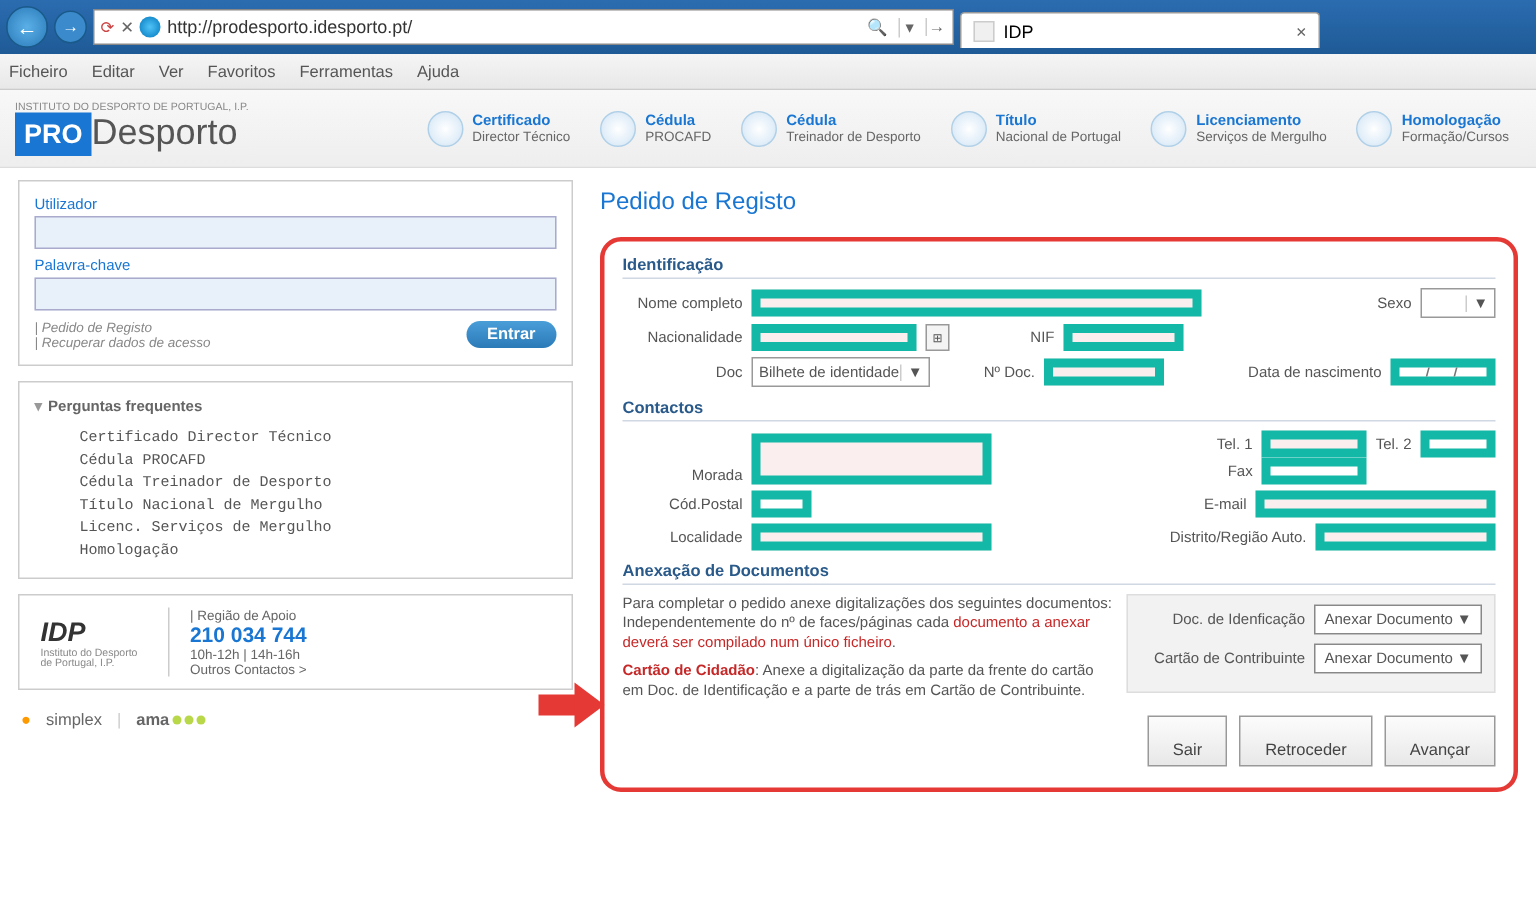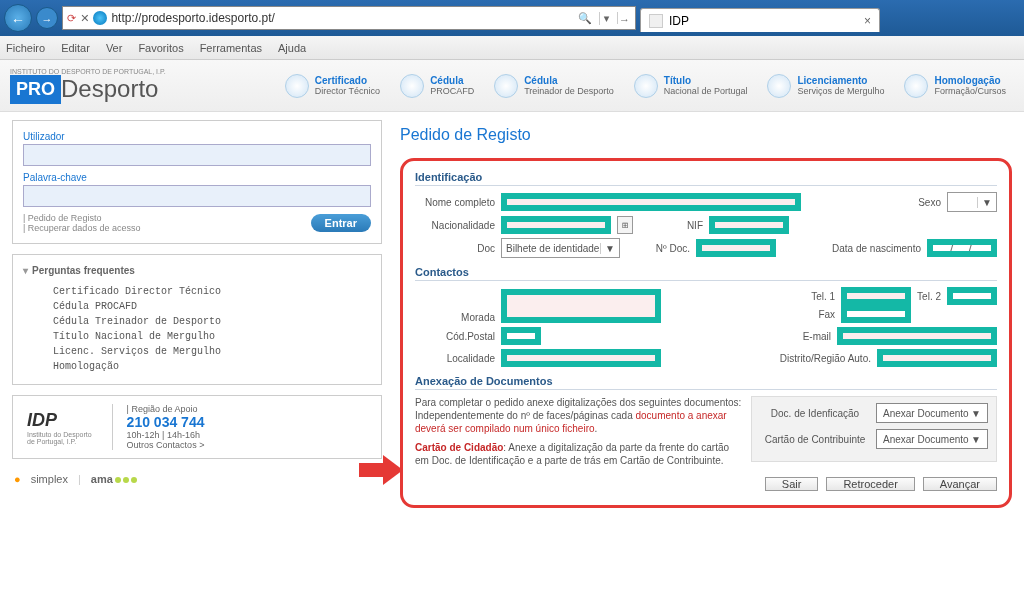--- a/index.html
+++ b/index.html
@@ -30,21 +30,21 @@
 .nav-item .ni-icon { width: 24px; height: 24px; background: radial-gradient(circle, #fff, #d0e4f5); border-radius: 50%; border: 1px solid #b0d0e8; }
 .ni-text .t1 { color: #1976d2; font-weight: bold; }
 .ni-text .t2 { color: #666; font-size: 9px; }
 
 .content { display: flex; padding: 8px 12px; gap: 18px; }
 .sidebar { width: 370px; display: flex; flex-direction: column; gap: 10px; }
 .side-box { border: 1px solid #ccc; padding: 10px; background: #fff; }
 .login-box label { display: block; color: #1976d2; font-size: 10px; margin-bottom: 2px; }
 .login-box input { width: 100%; height: 22px; border: 1px solid #aac; background: #e8f0fa; margin-bottom: 6px; padding: 0 4px; }
 .login-links { font-size: 9px; color: #888; }
-.login-links a { color: #888; display: block; }
+.login-links a { color: #888; display: block; font-style: italic; }
 .entrar-btn { float: right; background: linear-gradient(#4a9ed8, #2a7ab8); color: #fff; border: none; border-radius: 10px; padding: 3px 14px; font-size: 11px; font-weight: bold; }
 .faq-box h4 { color: #666; font-size: 10px; margin-bottom: 8px; }
 .faq-box .faq-toggle { color: #999; margin-right: 4px; }
 .faq-list { padding-left: 30px; font-family: Liberation Mono, monospace; }
 .faq-list div { color: #555; font-size: 10px; padding: 2px 0; }
 .apoio-box { display: flex; align-items: center; gap: 20px; border: 1px solid #ccc; padding: 8px 14px; }
 .idp-logo { display:flex; flex-direction:column; align-items:flex-start; }
 .idp-logo .swoosh { font-size: 18px; font-style: italic; color: #333; font-weight: bold; }
 .idp-logo .sub { font-size: 7px; color: #888; }
 .apoio-text { font-size: 9px; color: #666; border-left: 1px solid #ccc; padding-left: 14px; }
@@ -62,28 +62,28 @@
 .form-row label.w80 { width: 80px; }
 .form-row label.w60 { width: 54px; }
 .txt { height: 18px; border: 6px solid #14b8a6; background: #fbeeee; padding: 0 2px; }
 .txt.white { background: #fff; }
 .select-like { height: 20px; border: 1px solid #999; background: #fff; display: flex; align-items: center; padding: 0 4px; font-size: 10px; }
 .select-like .dd { margin-left: auto; border-left: 1px solid #ccc; padding-left: 4px; color: #555; }
 .picker { width: 16px; height: 18px; border: 1px solid #999; background: #f4f4f4; display: inline-flex; align-items: center; justify-content: center; font-size: 8px; color: #555; }
 textarea.txt { height: 34px; resize: none; }
 .anexo-side { float: right; width: 246px; background: #f2f2f2; border: 1px solid #ddd; padding: 6px 8px; margin-left: 8px; }
 .anexo-side .arow { display: flex; align-items: center; gap: 6px; margin-bottom: 6px; font-size: 10px; color: #555; }
-.anexo-side .arow label { width: 110px; text-align: center; }
+.anexo-side .arow label { width: 110px; text-align: right; }
 .anexo-btn { flex:1; height: 20px; border: 1px solid #888; background: #fff; display: flex; align-items: center; padding: 0 6px; font-size: 10px; }
 .anexo-btn .dd { margin-left: auto; color: #555; }
 .anexo-text { font-size: 10px; color: #555; line-height: 1.3; }
 .anexo-text .red { color: #c62828; }
 .anexo-text .redbold { color: #c62828; font-weight: bold; }
 .btn-row { display: flex; justify-content: flex-end; gap: 8px; margin-top: 10px; }
-.btn { height: 14px; padding: 0 16px; border: 1px solid #999; background: linear-gradient(#fcfcfc, #e8e8e8); font-size: 11px; color: #444; }
+.btn { height: 14px; padding: 16px 16px; border: 1px solid #999; background: linear-gradient(#fcfcfc, #e8e8e8); font-size: 11px; color: #444; }
 
 .red-arrow { position: absolute; left: -44px; top: 294px; width: 44px; height: 30px; }
 .red-arrow .shaft { position: absolute; left: 0; top: 8px; width: 26px; height: 14px; background: #e53935; }
 .red-arrow .head { position: absolute; left: 24px; top: 0; width: 0; height: 0; border-top: 15px solid transparent; border-bottom: 15px solid transparent; border-left: 20px solid #e53935; }
 
 .clearfix::after { content: ""; display: table; clear: both; }
 </style>
 </head>
 <body>
 

